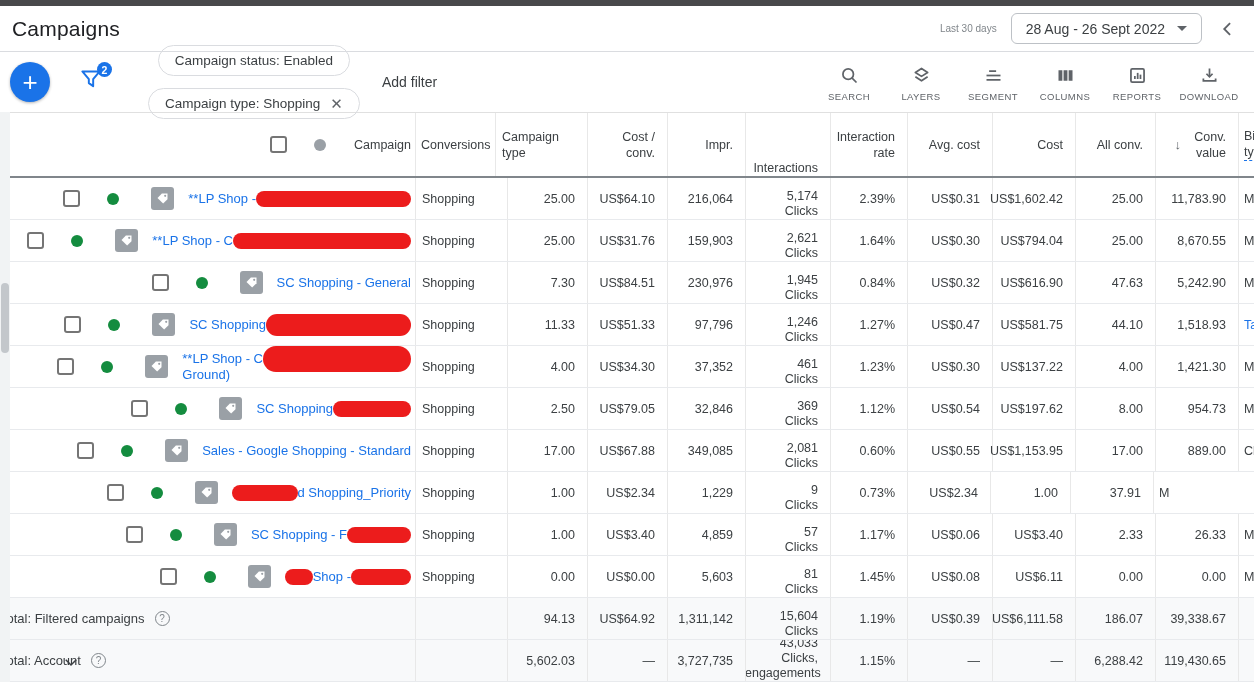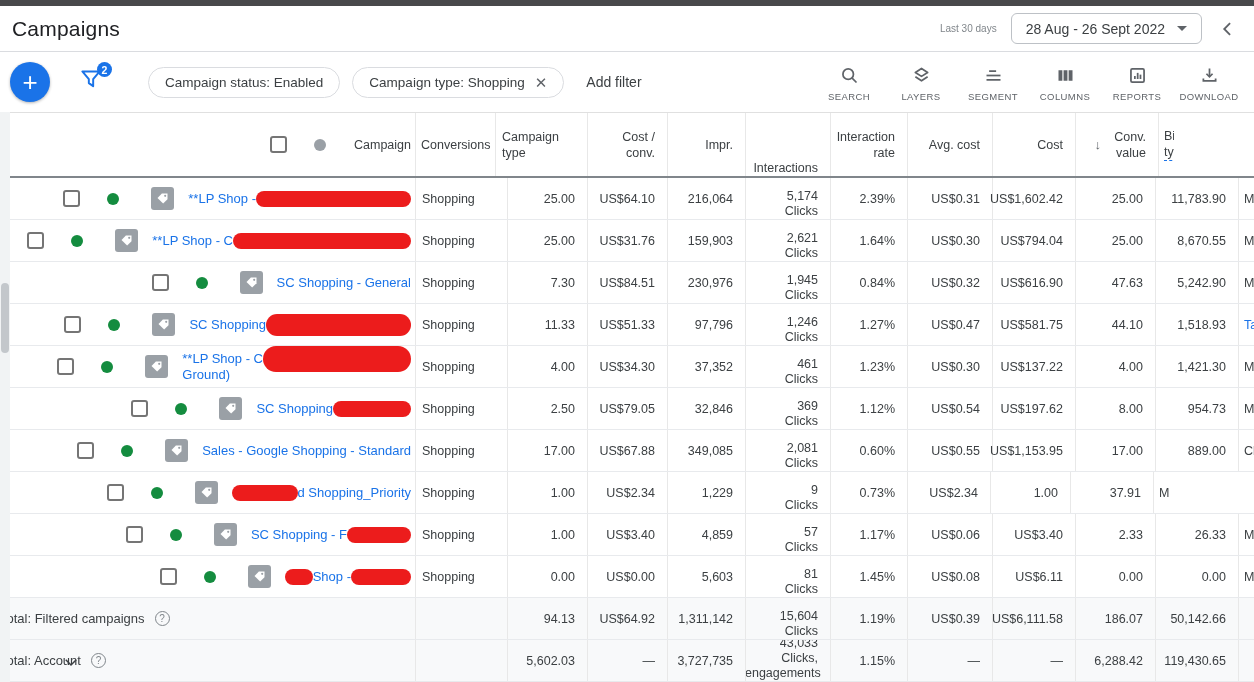--- a/index.html
+++ b/index.html
@@ -25,21 +25,21 @@
 
   
   .toolbar { height:60px; display:flex; align-items:center; padding:0 10px; }
   .add-btn { width:40px; height:40px; border-radius:50%; background:#1a73e8; border:none;
     color:#fff; font-size:26px; line-height:38px; text-align:center; cursor:pointer;
     box-shadow:0 1px 3px rgba(0,0,0,.3); flex:none; }
   .funnel-wrap { position:relative; margin-left:28px; width:30px; height:32px; cursor:pointer; flex:none; }
   .funnel-badge { position:absolute; top:-4px; right:-4px; width:15px; height:15px;
     border-radius:50%; background:#1a73e8; color:#fff; font-size:10.5px; font-weight:700;
     display:flex; align-items:center; justify-content:center; }
-  .chips { display:flex; align-items:center; gap:12px; margin-left:40px; }
+  .chips { display:flex; align-items:center; gap:12px; margin-left:40px;flex-direction:column; }
   .chip { display:flex; align-items:center; gap:10px; border:1px solid #dadce0;
     border-radius:16px; height:31px; padding:0 16px; font-size:13.5px; color:#3c4043;
     cursor:pointer; white-space:nowrap; }
   .chip-x { font-size:15px; color:#5f6368; cursor:pointer; line-height:1; }
   .add-filter { margin-left:22px; font-size:14px; font-weight:500; color:#3c4043; cursor:pointer; }
   .actions { margin-left:auto; display:flex; align-items:flex-start; gap:10px; padding-right:4px; }
   .action { width:62px; display:flex; flex-direction:column; align-items:center; gap:5px;
     cursor:pointer; padding-top:2px; }
   .action-label { font-size:9.5px; color:#5f6368; letter-spacing:.4px; }
 
@@ -232,20 +232,23 @@
         </div>
       <div class="c c-rate">
           <span>Interaction rate</span>
         </div>
       <div class="c c-avgcost">
           <span>Avg. cost</span>
         </div>
       <div class="c c-cost">
           <span>Cost</span>
         </div>
+      <div class="c c-allconv">
+          <span>All conv.</span>
+        </div>
       <div class="c c-convvalue">
         <span class="sort-arrow">↓</span>
         <span class="lbl">Conv. value</span>
       </div>
       <div class="c c-bid">
         <span>Bid</span>
         <span class="bid-ul">type</span>
       </div>
     </div>
     <div id="rows">
@@ -819,21 +822,21 @@
           <div class="c c-avgcost">
             <span>US$0.39</span>
           </div>
           <div class="c c-cost">
             <span>US$6,111.58</span>
           </div>
           <div class="c c-allconv">
             <span>186.07</span>
           </div>
           <div class="c c-convvalue">
-            <span>50,142.66</span>
+            <span>39,338.67</span>
           </div>
           <div class="c c-bid">
             <span></span>
           </div>
         </div>
         <div class="trow totrow">
           <div class="tot-label-cell">
             <span class="tot-expand"><svg width="18" height="18" viewBox="0 0 24 24">
                 <path d="M5 9 L12 16 L19 9" fill="none" stroke="#3c4043" stroke-width="2"></path>
               </svg></span>

